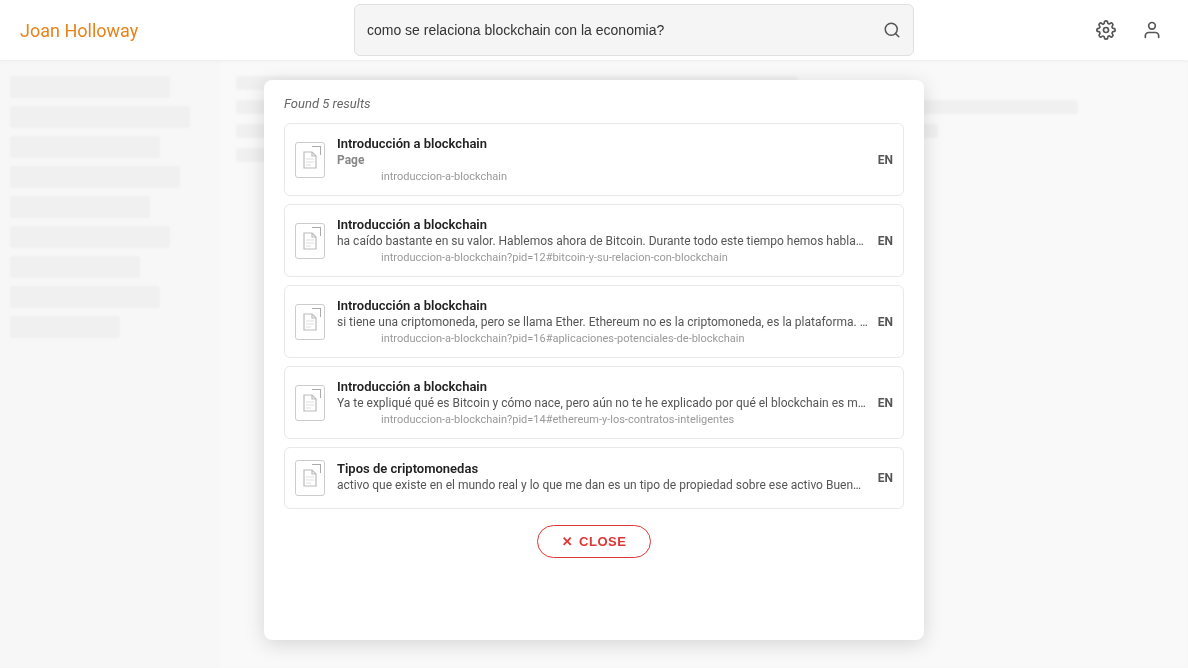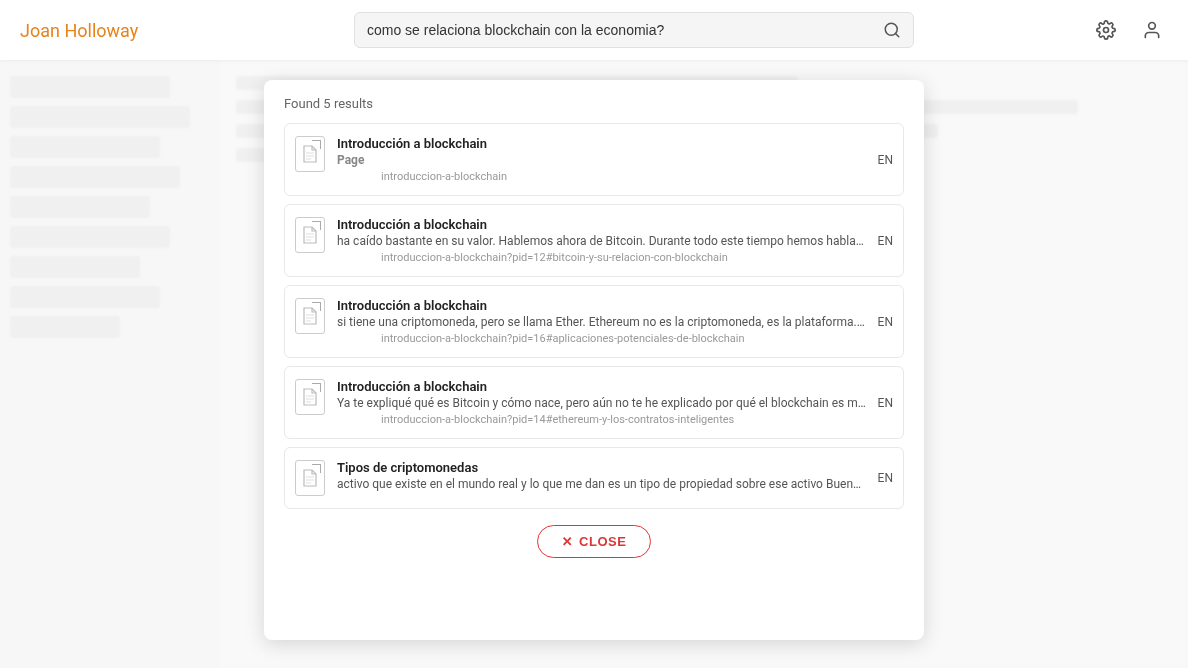--- a/index.html
+++ b/index.html
@@ -36,21 +36,21 @@
       justify-content: center;
     }
     .search-bar {
       display: flex;
       align-items: center;
       background: #f5f5f5;
       border: 1px solid #e0e0e0;
       border-radius: 6px;
       padding: 0 12px;
       width: 560px;
-      height: 36px;
+      height: 52px;
     }
     .search-input {
       flex: 1;
       border: none;
       background: transparent;
       font-size: 14px;
       color: #333;
       outline: none;
     }
     .search-icon {
@@ -133,24 +133,25 @@
       box-shadow: 0 4px 20px rgba(0,0,0,0.15);
       width: 660px;
       max-height: 560px;
       overflow-y: auto;
       padding: 16px 20px 20px;
     }
     .results-count {
       font-size: 13px;
       color: #666;
       margin-bottom: 12px;
+      font-style: italic;
     }
     .result-item {
       display: flex;
-      align-items: flex-start;
+      align-items: center;
       padding: 12px 10px;
       border: 1px solid #e8e8e8;
       border-radius: 6px;
       margin-bottom: 8px;
       cursor: pointer;
       background: #fff;
       transition: background 0.15s;
     }
     .result-icon {
       width: 30px;
@@ -203,21 +204,21 @@
     .result-url {
       font-size: 11px;
       color: #999;
       white-space: nowrap;
       overflow: hidden;
       text-overflow: ellipsis;
       padding-left: 44px;
     }
     .result-lang {
       font-size: 12px;
-      font-weight: 400;
+      font-weight: 700;
       color: #555;
       margin-left: 10px;
       flex-shrink: 0;
       align-self: center;
     }
     .close-btn {
       display: flex;
       align-items: center;
       justify-content: center;
       gap: 6px;

